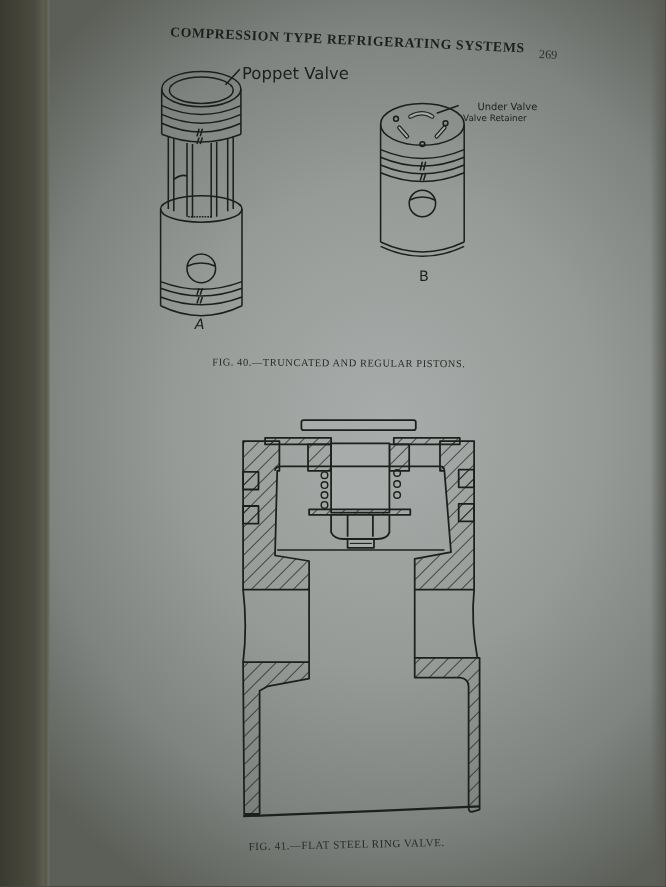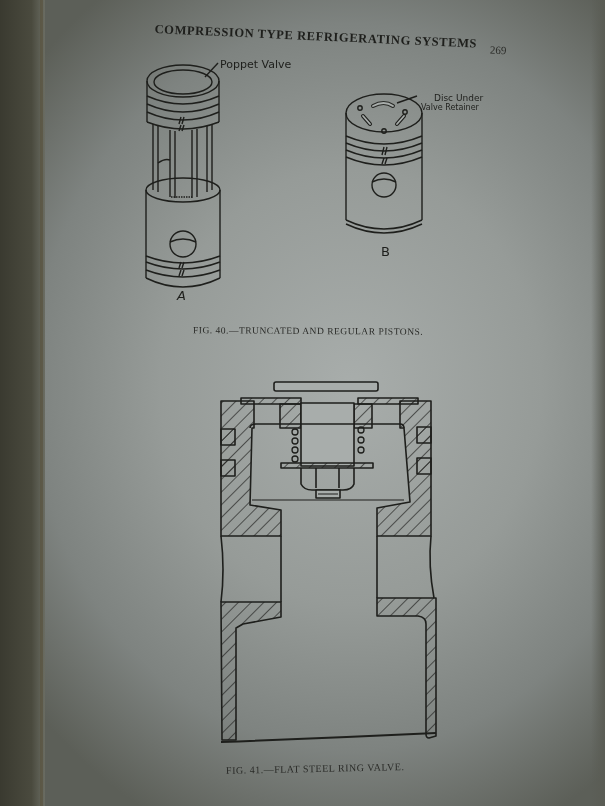--- a/index.html
+++ b/index.html
@@ -40,21 +40,21 @@
   .fig-caption {
     position: absolute; color: #2a2b28; font-size: 9.5px; letter-spacing: 0.5px;
     white-space: nowrap;
   }
   #cap40 { left: 193px; top: 326px; transform: rotate(0.4deg); }
   #cap41 { left: 226px; top: 763px; transform: rotate(-1.2deg); font-size: 10px; }
   .label {
     position: absolute; font-family: "DejaVu Sans", sans-serif; color: #1e1f1c;
     white-space: nowrap;
   }
-  #lbl-poppet { left: 220px; top: 58px; font-size: 11px; }
+  #lbl-poppet { left: 220px; top: 58px; font-size: 15px; }
   #lbl-disc { left: 434px; top: 93px; font-size: 9px; }
   #lbl-under { left: 421px; top: 103px; font-size: 8px; }
   #lbl-a { left: 177px; top: 288px; font-size: 13px; font-style: italic; }
   #lbl-b { left: 381px; top: 244px; font-size: 13px; }
   svg.fig { position: absolute; left: 0; top: 0; }
 </style>
 </head>
 <body>
 
 <div class="page">
@@ -128,21 +128,21 @@
       <path d="M404 116 L397 124" stroke-width="4" stroke-linecap="round"></path>
       <path d="M404 116 L397 124" stroke="#a8adab" stroke-width="1.8" stroke-linecap="round"></path>
       <circle cx="360" cy="108" r="2.2"></circle>
       <circle cx="405" cy="112" r="2.2"></circle>
       <circle cx="384" cy="131" r="2.2"></circle>
       <path d="M397 103 L417 96"></path>
     </g>
   </svg>
 
   <div class="label" id="lbl-poppet">Poppet Valve</div>
-  <div class="label" id="lbl-disc">Disc Under</div>
+  <div class="label" id="lbl-disc">Under Valve</div>
   <div class="label" id="lbl-under">Valve Retainer</div>
   <div class="label" id="lbl-a">A</div>
   <div class="label" id="lbl-b">B</div>
 
   <div class="fig-caption" id="cap40">FIG. 40.—TRUNCATED AND REGULAR PISTONS.</div>
 
   <svg class="fig" width="605" height="806">
     <g stroke="#1e1f1c" stroke-width="1.6" stroke-linejoin="round">
 
       <rect x="274" y="382" width="104" height="9" rx="2" fill="#a8adab"></rect>

